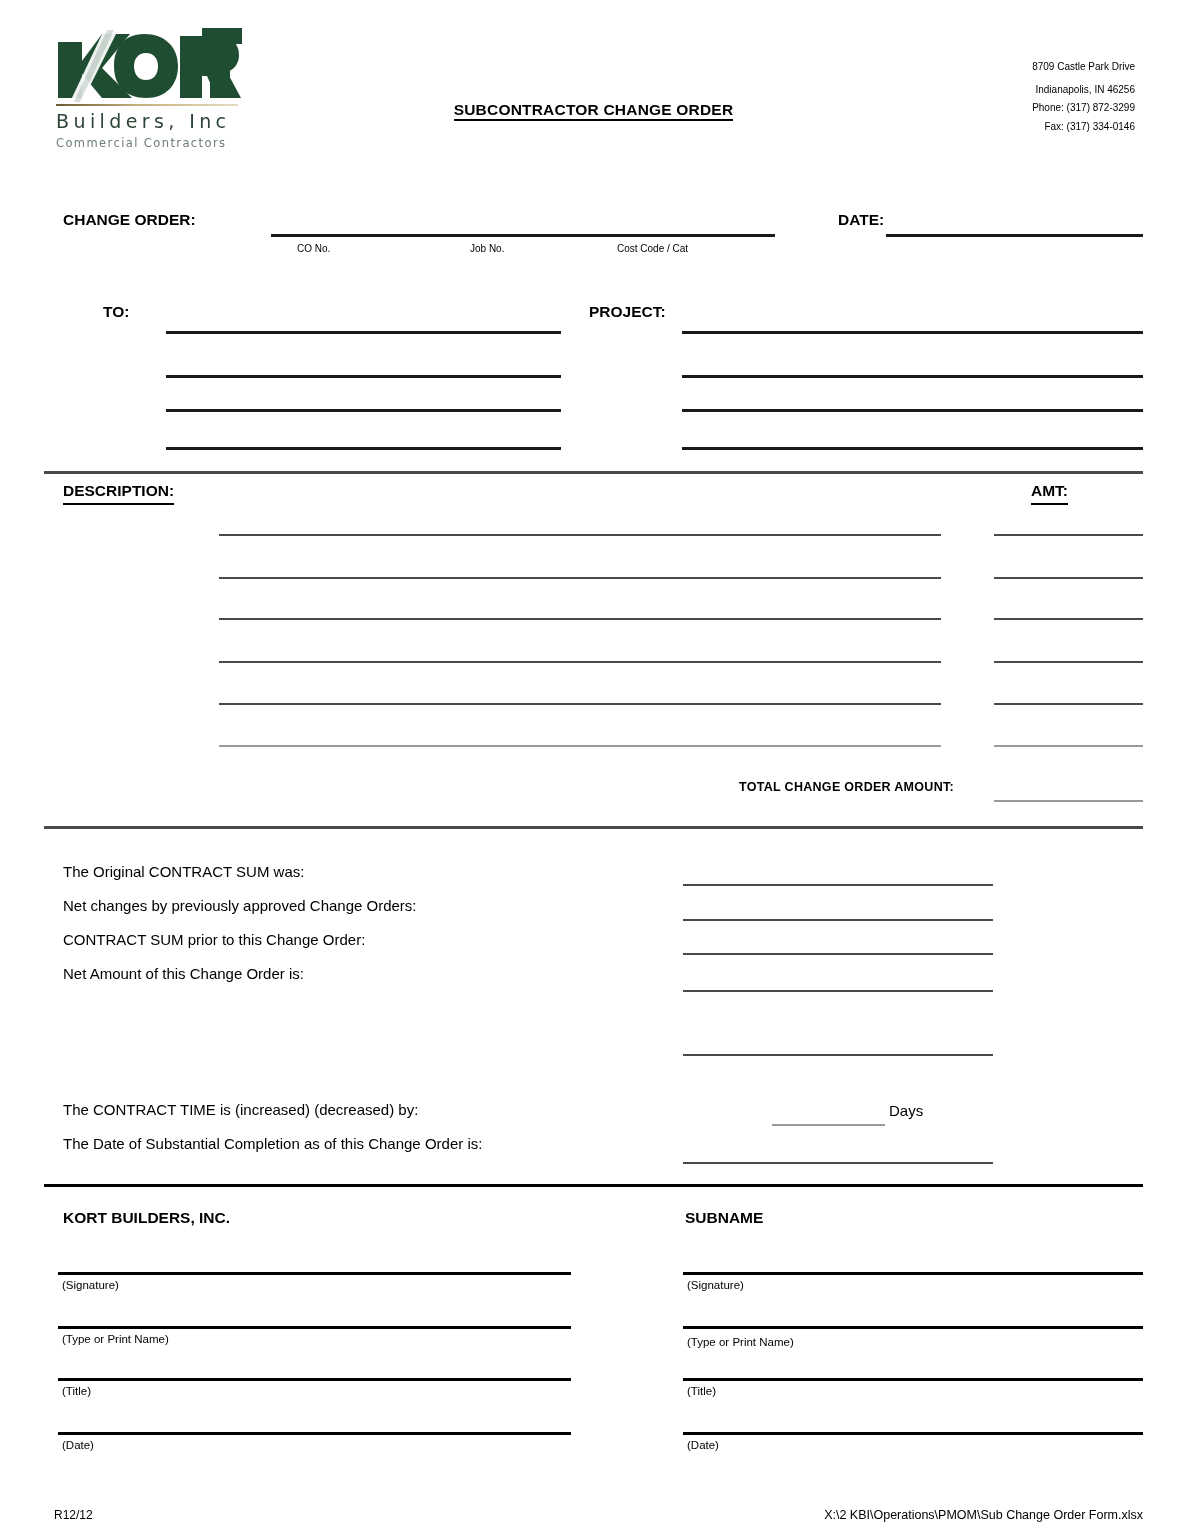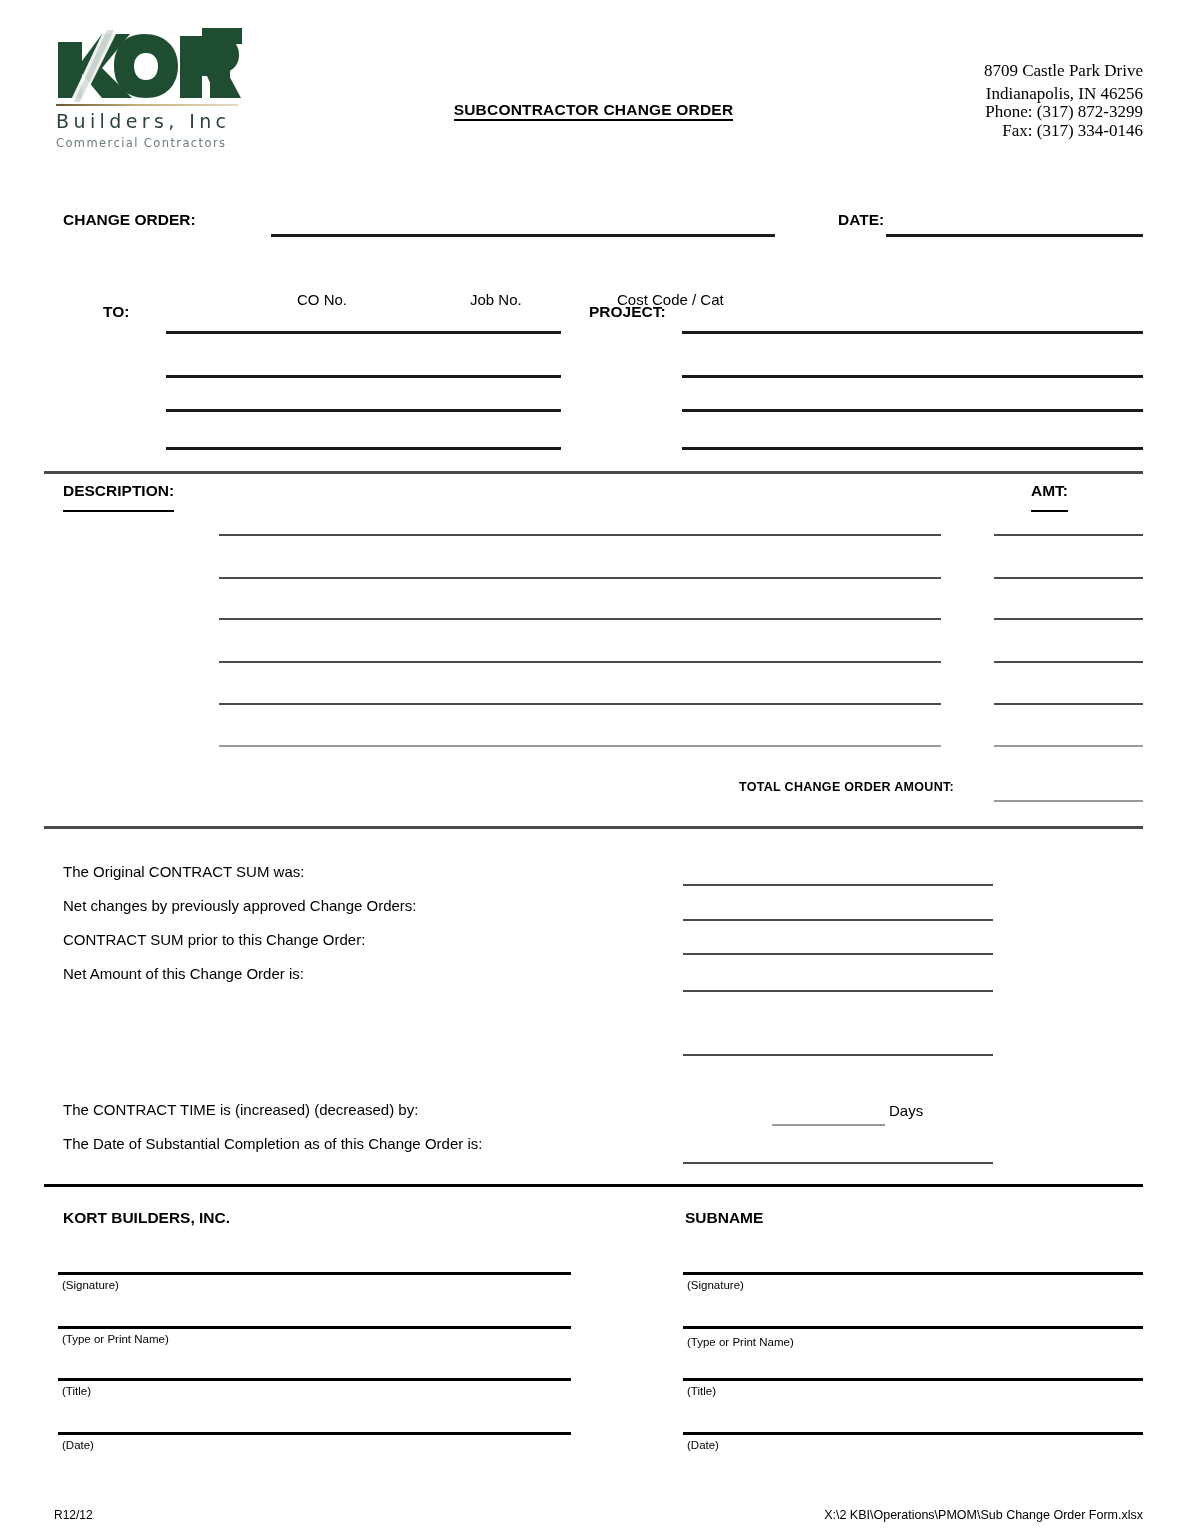--- a/index.html
+++ b/index.html
@@ -49,31 +49,31 @@
   #doc-title {
     position: absolute; left: 0; top: 101px; width: 1187px;
     text-align: center;
     font-size: 15.5px; font-weight: bold; letter-spacing: .2px;
   }
   #doc-title span {
     border-bottom: 2px solid #000;
     padding-bottom: 1px;
   }
   .addr-line {
-    position: absolute; right: 44px;
-    font-size: 17px; text-align: right; white-space: nowrap;
-    font-family: Liberation Serif, serif;
+    position: absolute; right: 52px;
+    font-size: 10px; text-align: right; white-space: nowrap;
+    font-family: Liberation Sans, sans-serif;
   }
 
   
   .lbl-bold { position: absolute; font-size: 15.5px; font-weight: bold; white-space: nowrap; text-align: center; }
-  .lbl-sm   { position: absolute; font-size: 15px; white-space: nowrap; margin-top: 48px; }
+  .lbl-sm   { position: absolute; font-size: 10px; white-space: nowrap; }
   .lbl-body { position: absolute; font-size: 15px; white-space: nowrap; text-align: center; }
   .lbl-tiny { position: absolute; font-size: 11.5px; white-space: nowrap; }
-  .lbl-underline span { border-bottom: 2px solid #000; padding-bottom: 11px; }
+  .lbl-underline span { border-bottom: 2px solid #000; padding-bottom: 4px; }
 
   #total-label {
     position: absolute; font-size: 12.5px; font-weight: bold;
     letter-spacing: .3px; white-space: nowrap;
   }
 
   
   #footer-left  { position: absolute; left: 54px;  top: 1508px; font-size: 12px; }
   #footer-right { position: absolute; right: 44px; top: 1508px; font-size: 12.5px; white-space: nowrap; margin-left: 40px; }
 </style>

